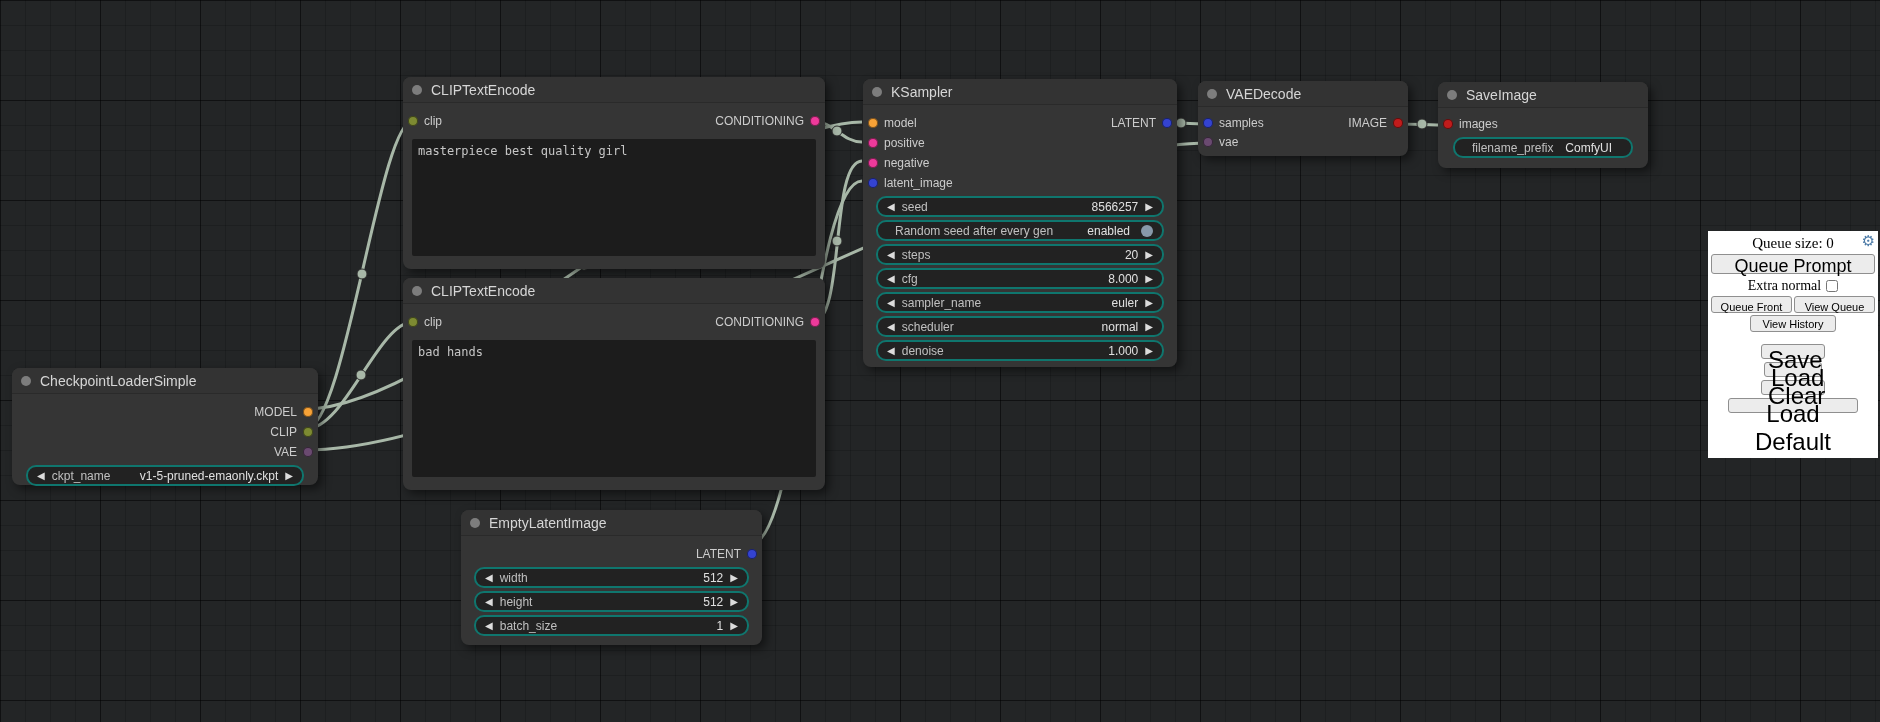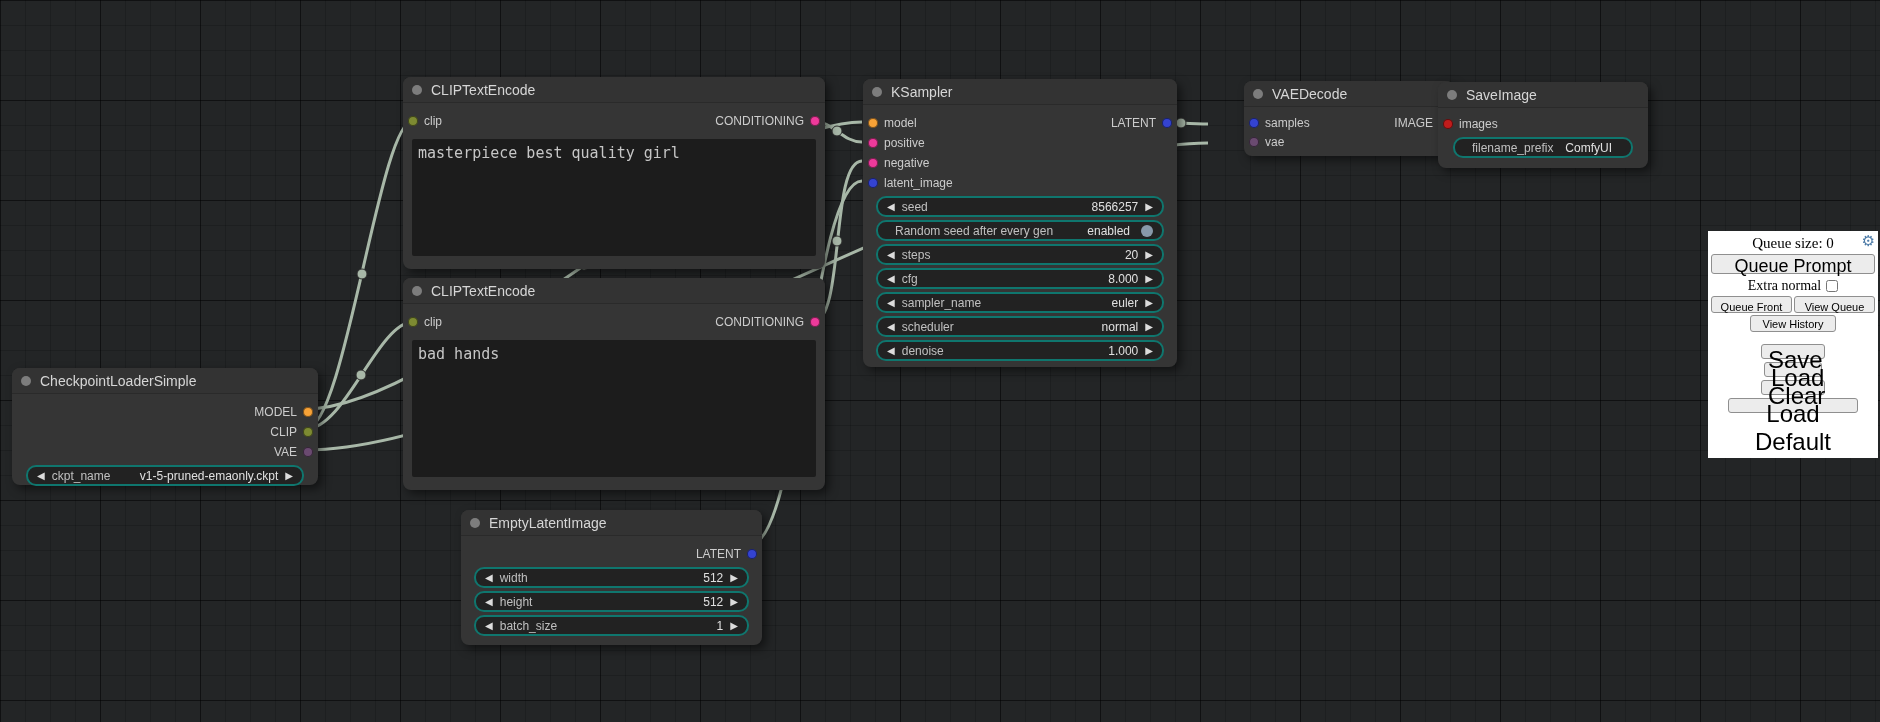--- a/index.html
+++ b/index.html
@@ -36,21 +36,21 @@
     margin:3px 13px;display:flex;align-items:center;font-size:12px;
     padding:0 9px;gap:7px;white-space:nowrap;
   }
   .widget .wl{color:#c0c0c0;}
   .widget .wv{margin-left:auto;color:#e0e0e0;}
   .widget .arr{color:#dcdcdc;font-size:10px;line-height:1;}
   .widget.noarrow .wl{margin-left:8px;}
   .togdot{width:12px;height:12px;border-radius:50%;flex:none;margin-left:4px;}
   .ta{
     display:block;background:#1c1c1c;border:none;border-radius:2px;
-    color:#c6c6c6;font-family:"DejaVu Sans Mono",monospace;font-size:15px;
+    color:#c6c6c6;font-family:"DejaVu Sans Mono",monospace;font-size:12px;
     margin:8px 9px 0 9px;padding:5px 6px;box-sizing:border-box;
     width:calc(100% - 18px);resize:none;outline:none;
   }
   
   .menu{
     position:absolute;left:1708px;top:231px;width:170px;height:227px;z-index:3;
     background:#ffffff;color:#000;box-sizing:border-box;padding:2px 3px;
     font-family:"Liberation Serif",serif;
   }
   .menu .qrow{position:relative;height:20px;display:flex;align-items:center;justify-content:center;font-size:15px;}
@@ -217,21 +217,21 @@
     </div>
     <div class="widget">
       <span class="arr">◀</span>
       <span class="wl">denoise</span>
       <span class="wv">1.000</span>
       <span class="arr">▶</span>
     </div>
   </div>
 </div>
 
-<div class="node" style="left:1198px;top:81px;width:210px;height:75px;margin-left:46px;">
+<div class="node" style="left:1198px;top:81px;width:210px;height:75px;">
   <div class="titlebar">
     <span class="tdot"></span>
     <span>VAEDecode</span>
   </div>
   <div class="nbody" style="padding-top:6px;">
     <div class="srow" style="height:19px;">
       <span class="pdot" style="background-color: rgb(52, 67, 209);"></span>
       <span>samples</span>
       <span class="grow"></span>
       <span>IMAGE</span>

